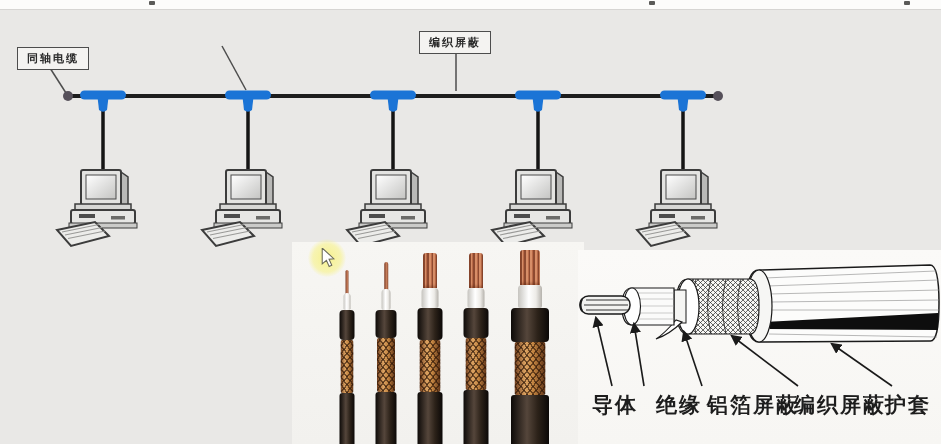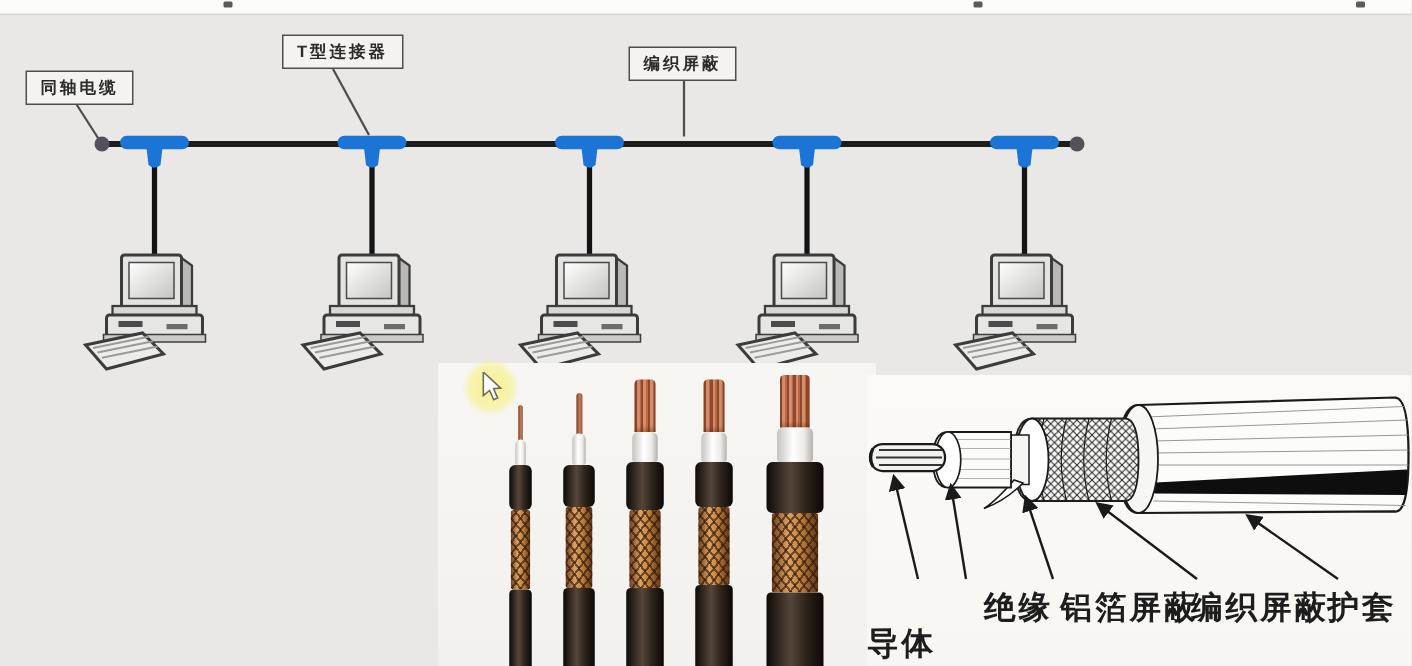--- a/index.html
+++ b/index.html
@@ -118,23 +118,20 @@
       <line x1="683" y1="110" x2="683" y2="172" stroke="#141414" stroke-width="3.5"></line>
       <rect x="660" y="90.5" width="46" height="9" rx="4.5" fill="#1b74d6"></rect>
       <path d="M677.5,97 h11 l-1.5,13 q-4,3.5 -8,0 z" fill="#1b74d6"></path>
       <use href="#pc" x="635" y="166" width="96" height="85"></use>
     </g>
   </svg>
 
   <div class="callout" style="left:17px;top:47px;">
     <span>同轴电缆</span>
   </div>
-  <div class="callout" style="left:188px;top:23px;">
-    <span>T型连接器</span>
-  </div>
   <div class="callout" style="left:419px;top:31px;">
     <span>编织屏蔽</span>
   </div>
 
   <div class="photo">
     <div class="cable" style="left:47.5px;width:15px;">
       <div class="seg wire" style="width:3px;top:28px;height:26px;"></div>
       <div class="seg insul" style="width:7px;top:51px;height:17px;"></div>
       <div class="seg blk ring" style="width:15px;top:68px;height:30px;"></div>
       <div class="seg braid" style="width:13px;top:98px;height:53px;"></div>
@@ -220,20 +217,20 @@
 
       <g stroke="#1a1a1a" stroke-width="1.6">
         <line x1="34" y1="136" x2="18" y2="68" marker-end="url(#ah)"></line>
         <line x1="66" y1="136" x2="56" y2="74" marker-end="url(#ah)"></line>
         <line x1="124" y1="136" x2="106" y2="82" marker-end="url(#ah)"></line>
         <line x1="220" y1="136" x2="154" y2="86" marker-end="url(#ah)"></line>
         <line x1="314" y1="136" x2="254" y2="94" marker-end="url(#ah)"></line>
       </g>
     </svg>
 
-    <span class="layer-label" style="left:0;margin-top:24px;">导体</span>
+    <span class="layer-label" style="left:14px;">导体</span>
     <span class="layer-label" style="left:78px;">绝缘</span>
     <span class="layer-label" style="left:129px;">铝箔屏蔽</span>
     <span class="layer-label" style="left:216px;">编织屏蔽</span>
     <span class="layer-label" style="left:307px;">护套</span>
   </div>
 
 </div>
 
 </body></html>

